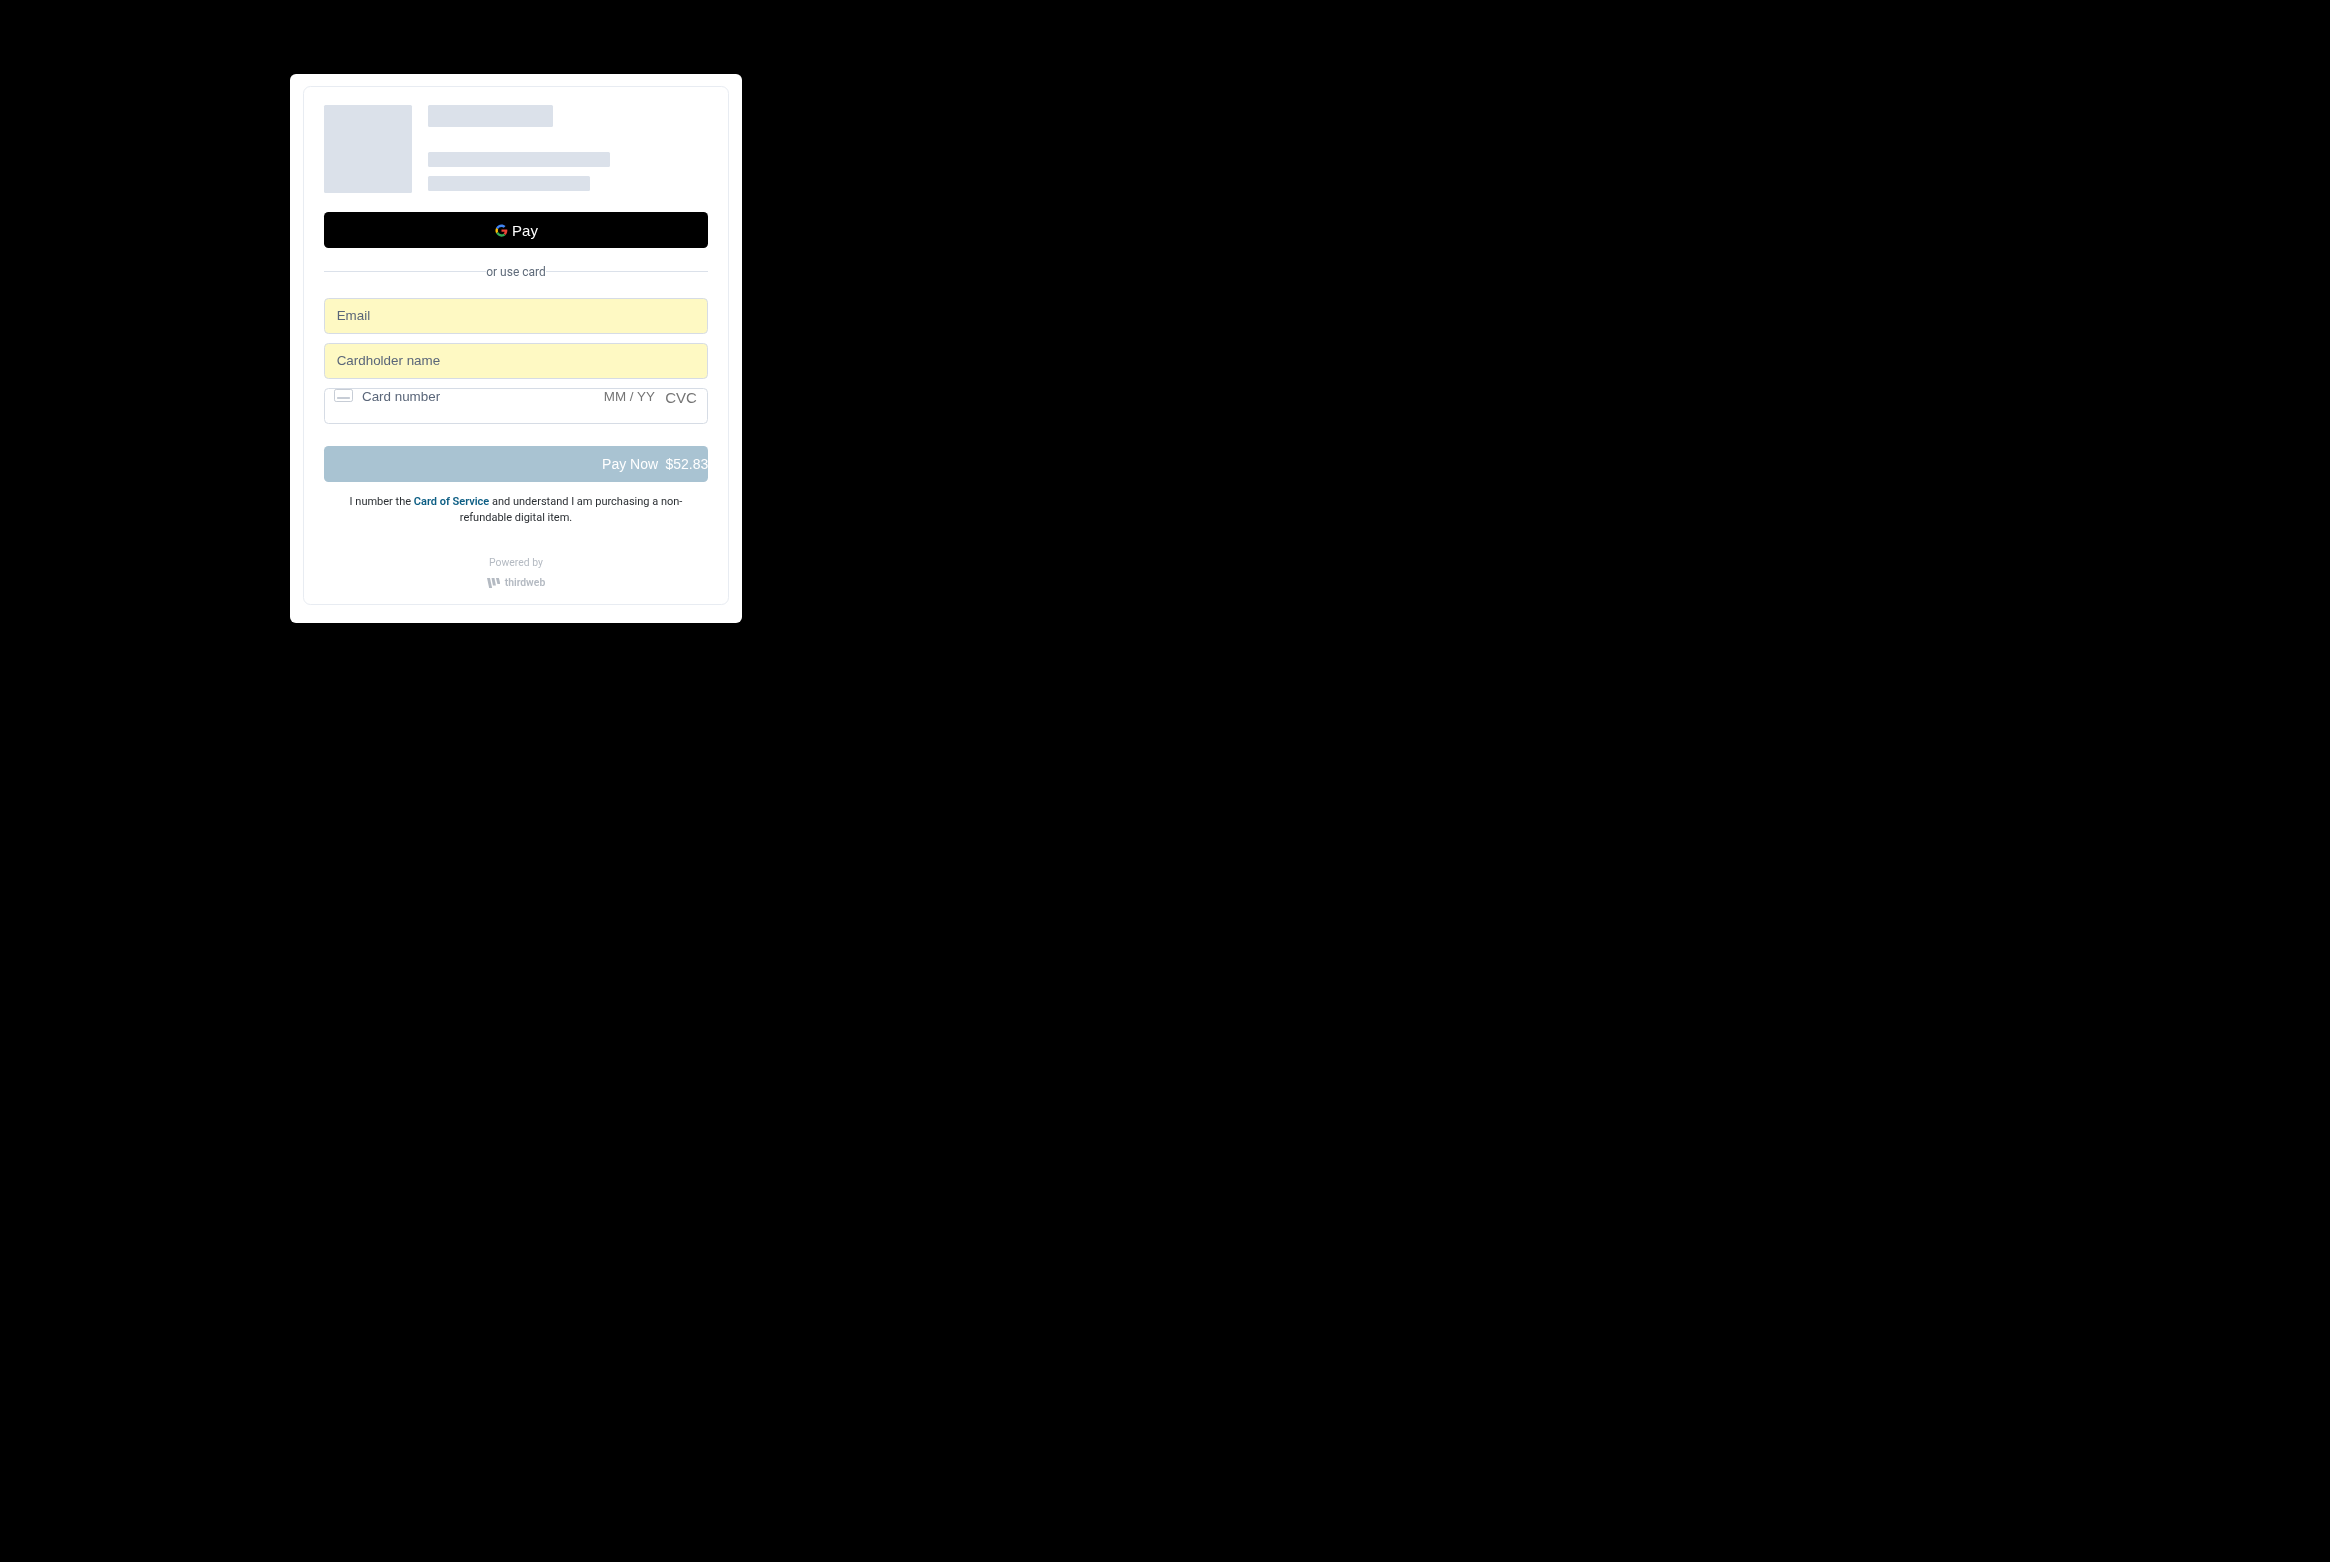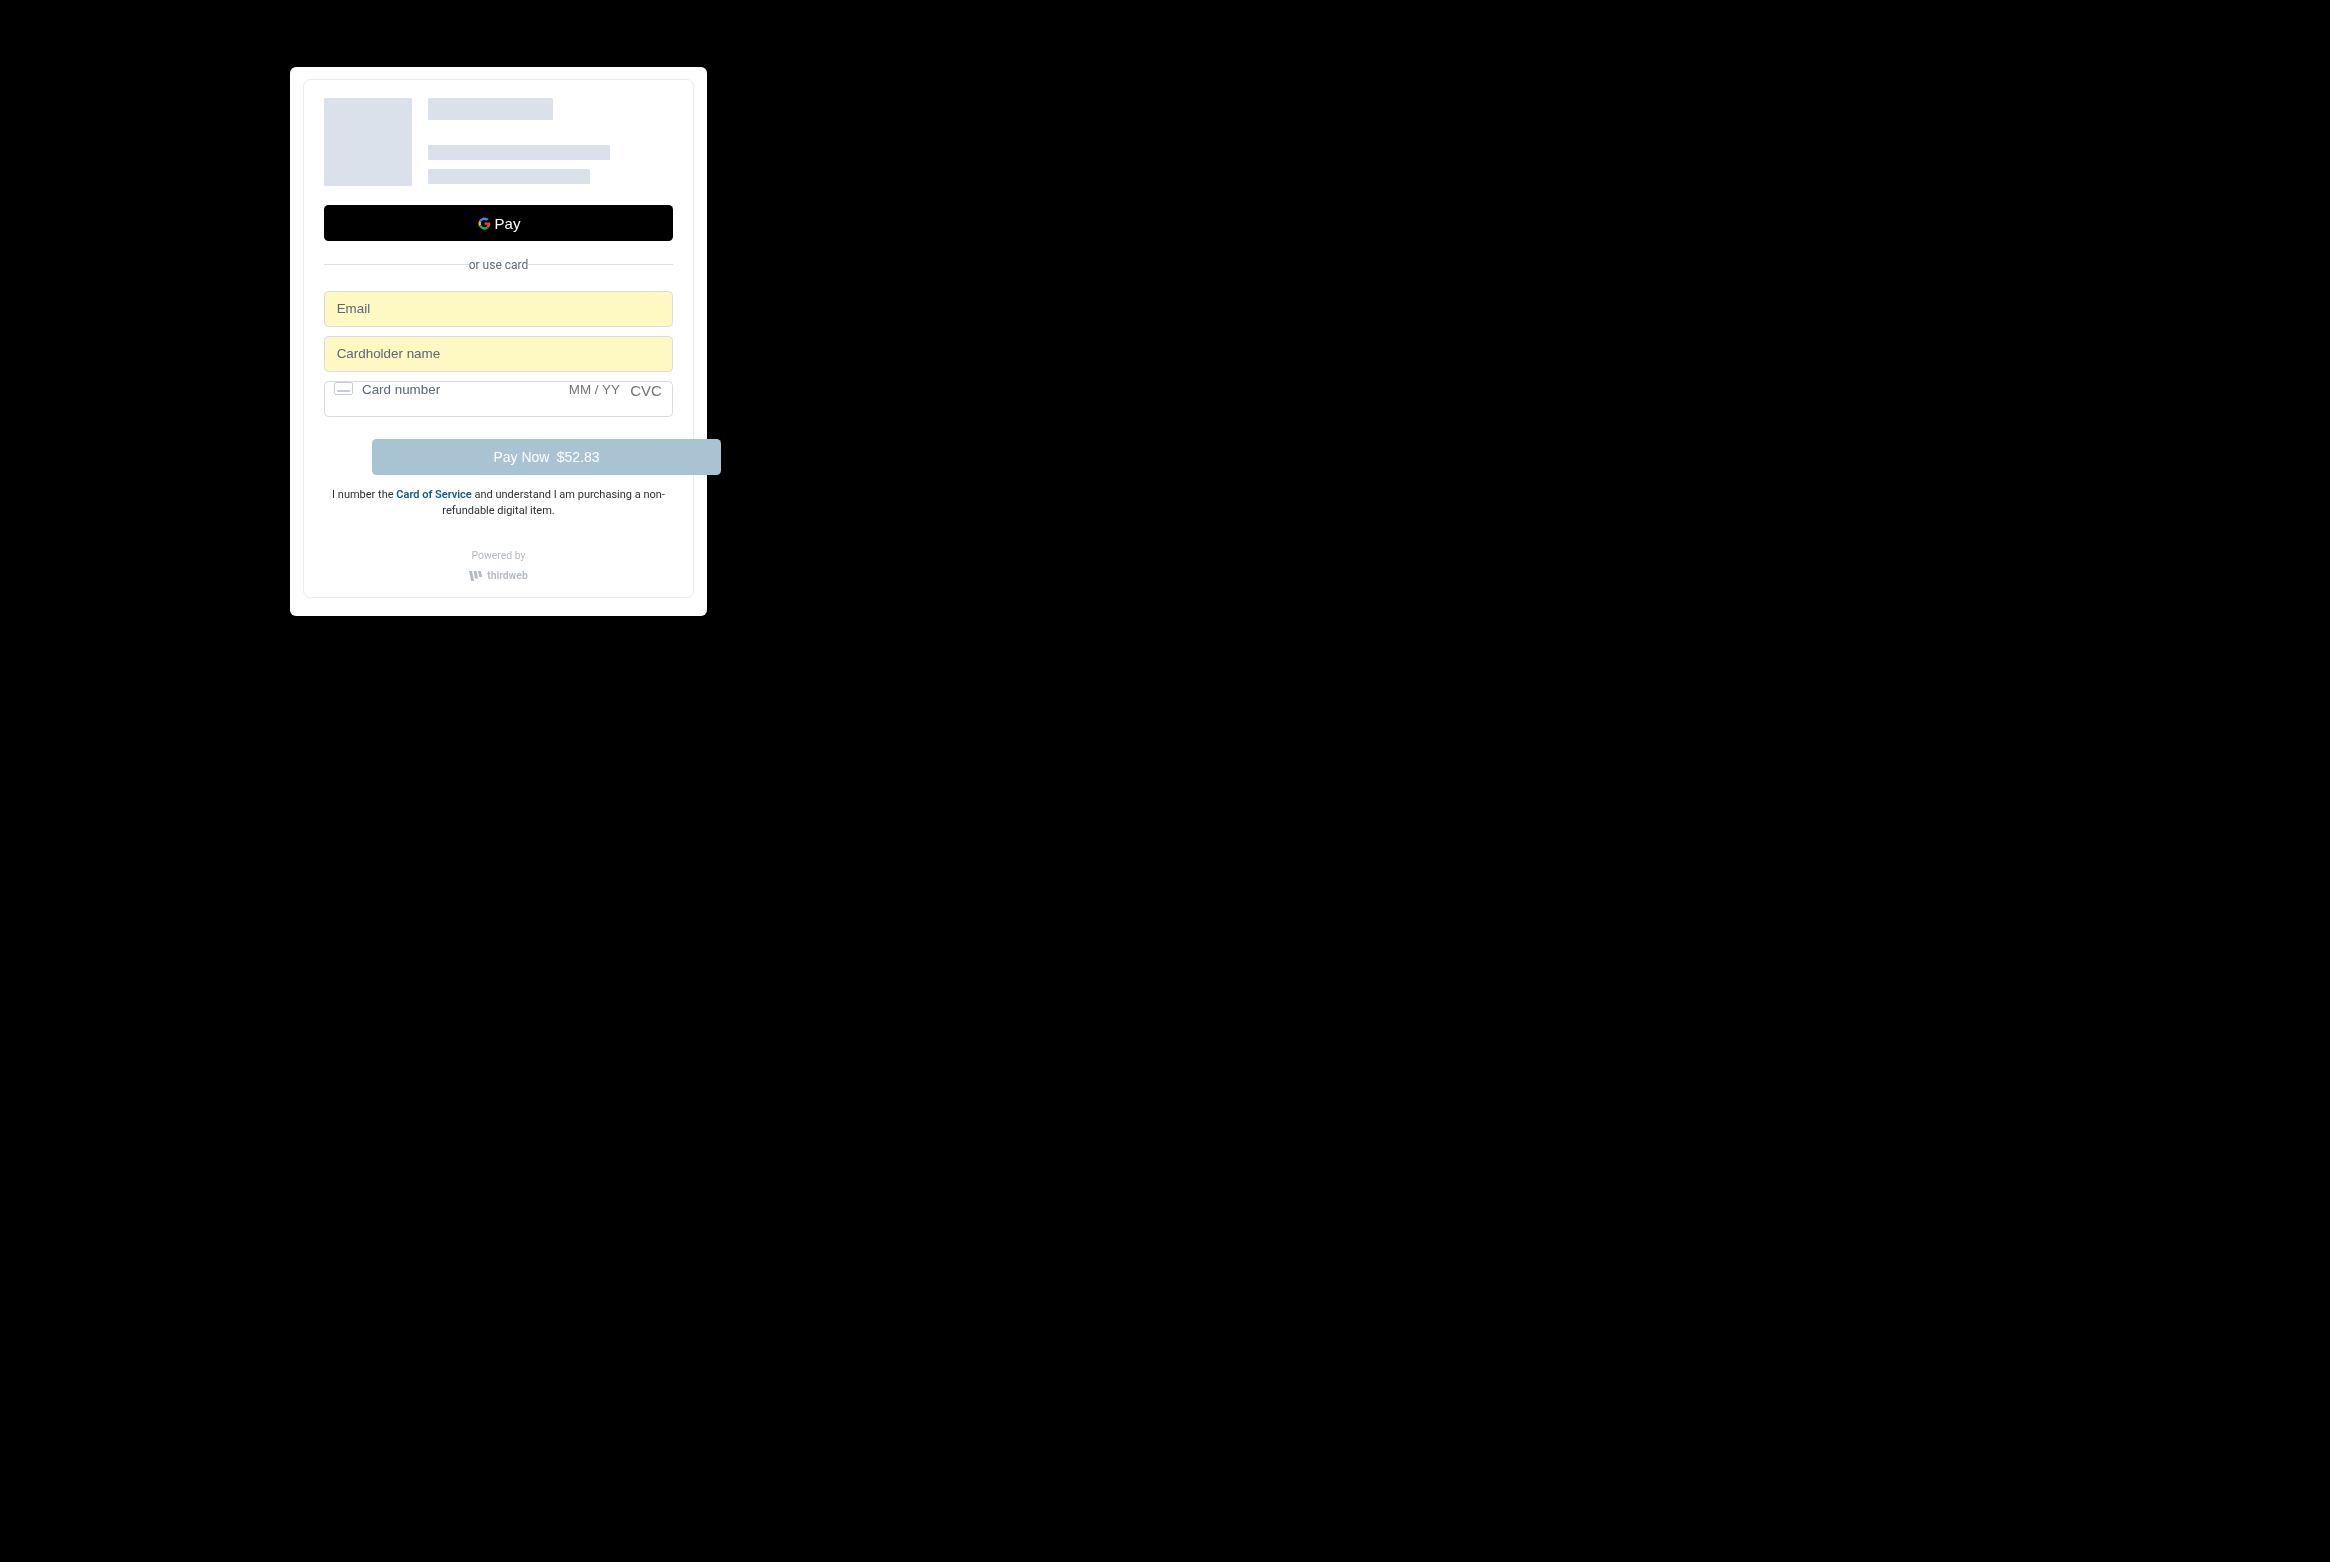--- a/index.html
+++ b/index.html
@@ -11,22 +11,22 @@
     }
     .stage {
       width: 995px;
       height: 658px;
       background: #000;
       position: relative;
     }
     .card {
       position: absolute;
       left: 290px;
-      top: 67px;
-      width: 417px;
+      top: 74px;
+      width: 452px;
       background: #fff;
       border-radius: 6px;
       padding: 12px 13.4px 18px;
     }
     .inner {
       border: 0.7px solid #e8ecf2;
       border-radius: 7.4px;
       padding: 18px 19.3px 15px;
     }
 
@@ -121,21 +121,21 @@
     .pay-btn {
       width:100%;
       height:36px;
       background:#a9c3d2;
       color:#fff;
       border:none;
       border-radius:4.5px;
       font-size:14px;
       font-weight:400;
       cursor:pointer;
-      display:flex; align-items:center; justify-content:center; gap:7.4px;margin-left:48px;
+      display:flex; align-items:center; justify-content:flex-end; gap:7.4px;
     }
     .disclaimer {
       text-align:center;
       font-size:11px;
       color:#2b2f33;
       margin-top:12px;
       line-height:1.45;
     }
     .tos-link { color:#0d5e84; font-weight:600; text-decoration:none; }
 

